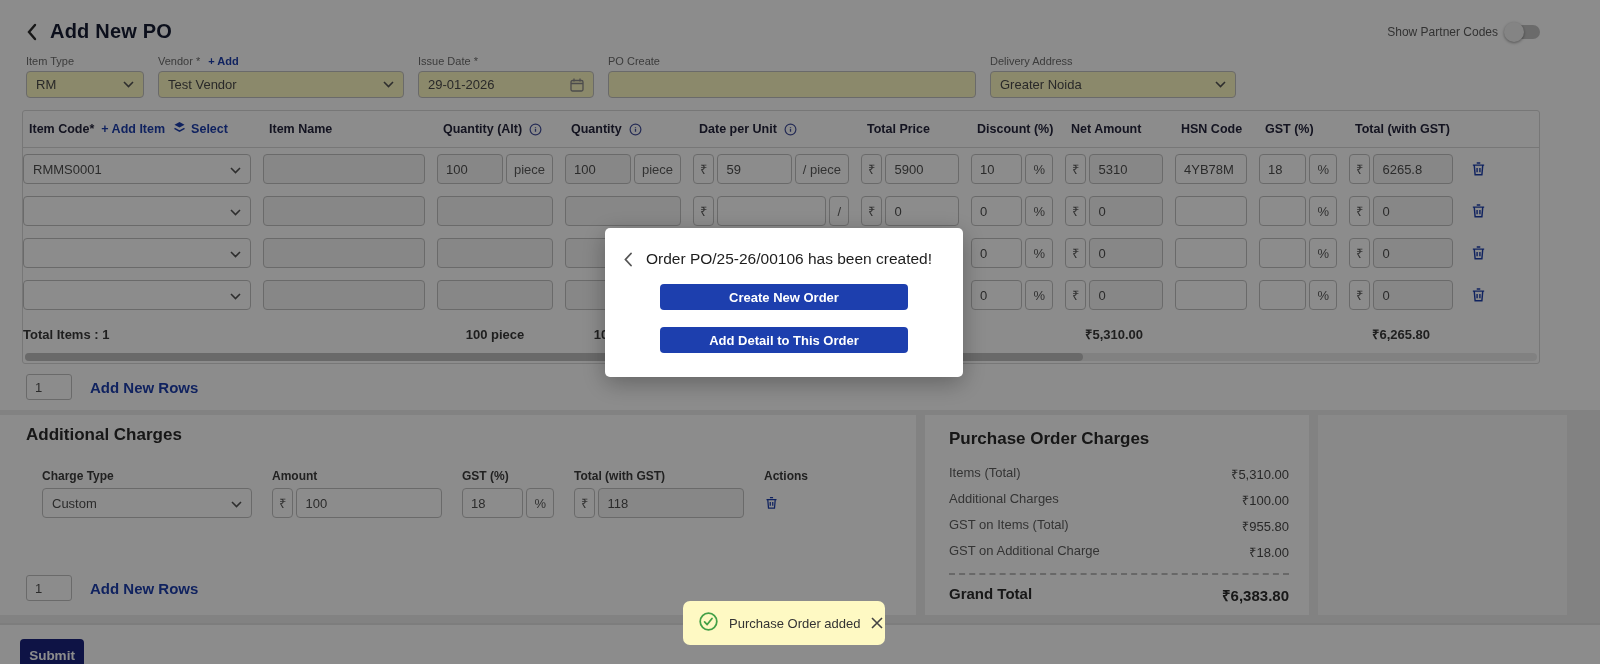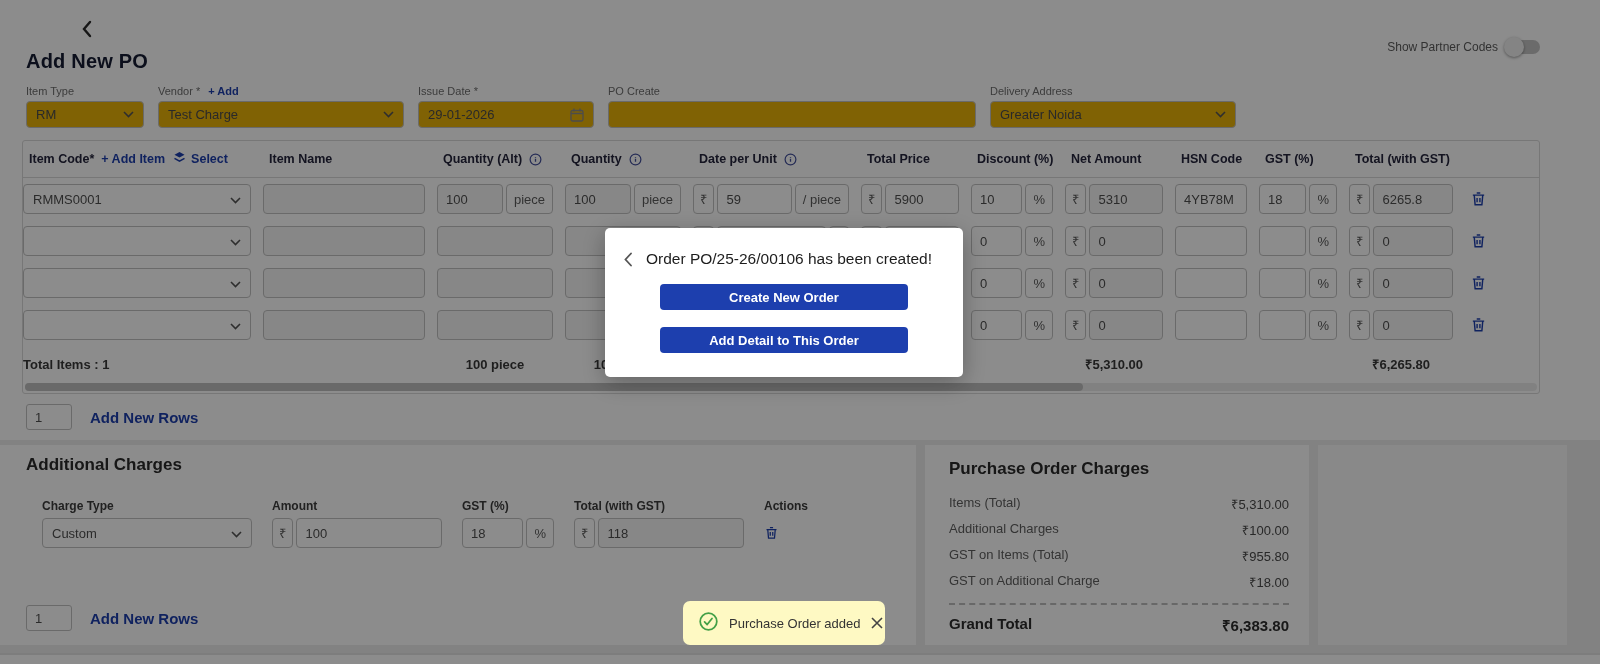--- a/index.html
+++ b/index.html
@@ -3,35 +3,35 @@
 <meta charset="utf-8">
 <style>
   * { margin:0; padding:0; box-sizing:border-box; }
   html,body { width:1600px; height:664px; overflow:hidden; background:#fff;
               font-family:"Liberation Sans", sans-serif; }
 
   .page { position:relative; width:1600px; height:664px; background:#fff; }
 
   
   .topbar { display:flex; justify-content:space-between; align-items:center; padding:20px 60px 0 26px; }
-  .title-wrap { display:flex; align-items:center; gap:12px;flex-direction:column; }
+  .title-wrap { display:flex; align-items:center; gap:12px; }
   .back-btn { display:flex; align-items:center; cursor:pointer; color:#2b2b2b; }
   h1.page-title { font-size:20px; font-weight:700; color:#161d33; letter-spacing:.2px; }
   .partner-wrap { display:flex; align-items:center; gap:8px; }
   .partner-label { font-size:12px; color:#5c5c5c; }
   .switch { position:relative; width:34px; height:14px; background:#c4c4c4; border-radius:8px; cursor:pointer; }
   .switch .knob { position:absolute; left:-2px; top:-3px; width:20px; height:20px; border-radius:50%;
                   background:#f1f1f1; box-shadow:0 1px 3px rgba(0,0,0,.4); }
 
   
   .form-row { display:flex; gap:14px; padding:12px 60px 0 26px; }
   .field { display:flex; flex-direction:column; gap:4px; }
   .field label { font-size:11px; color:#6e6e6e; display:flex; gap:8px; align-items:baseline; }
   .link { color:#1e3fae; font-weight:700; cursor:pointer; text-decoration:none; }
-  .ctrl { height:27px; border:1px solid #c2c2c2; border-radius:4px; background:#eab308;
+  .ctrl { height:27px; border:1px solid #c2c2c2; border-radius:4px; background:#fef9c3;
           display:flex; align-items:center; justify-content:space-between;
           padding:0 9px; font-size:13px; color:#4b4b4b; }
   .ctrl input { border:none; outline:none; width:100%; font-size:13px; color:#4b4b4b; background:transparent;
                 font-family:"Liberation Sans", sans-serif; }
   .chev svg, .cal svg { display:block; }
   .w-itemtype{width:118px}.w-vendor{width:246px}.w-date{width:176px}
   .w-remark{width:368px}.w-address{width:246px}
 
   
   .table-card { margin:12px 60px 0 22px; border:1px solid #d9d9d9; border-radius:3px; background:#fff; padding:0 0 0 0; }
@@ -146,21 +146,21 @@
             </svg>
           </span>
       </div>
     </div>
     <div class="field w-vendor">
       <label>
           <span>Vendor *</span>
         <a class="link">+ Add</a>
         </label>
       <div class="ctrl">
-        <span>Test Charge</span>
+        <span>Test Vendor</span>
         <span class="chev">
             <svg width="11" height="7" viewBox="0 0 11 7">
               <path d="M1 1l4.5 4.5L10 1" fill="none" stroke="#555" stroke-width="1.6"></path>
             </svg>
           </span>
       </div>
     </div>
     <div class="field w-date">
       <label>Issue Date *</label>
       <div class="ctrl">

